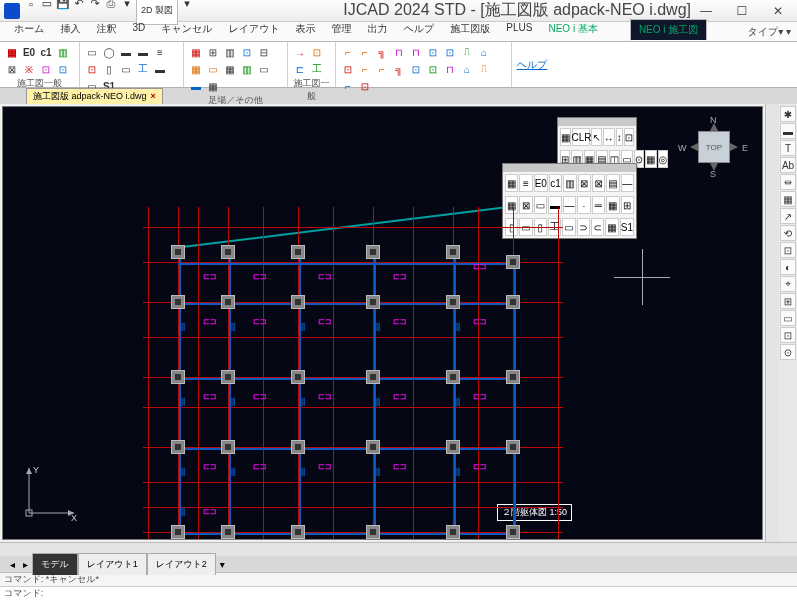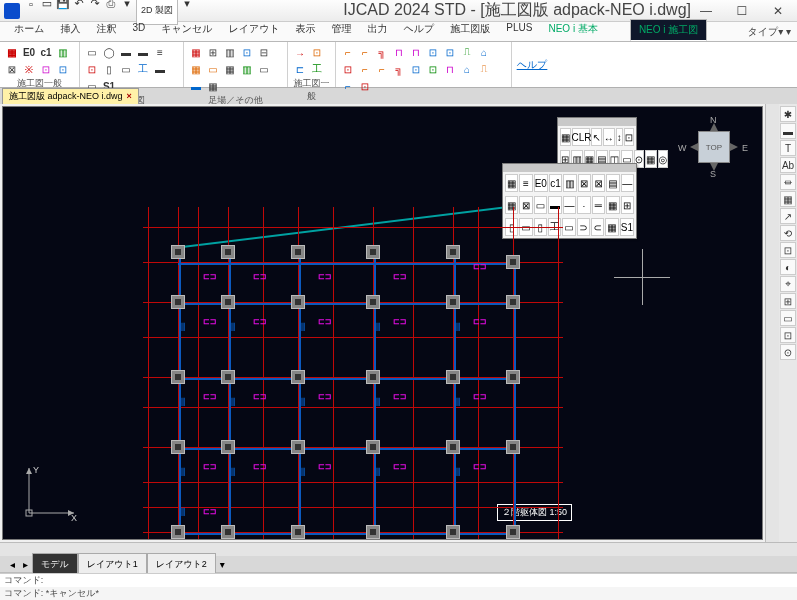--- a/index.html
+++ b/index.html
@@ -26,21 +26,21 @@
 .ribbon .ico { width:16px; height:16px; display:inline-flex; align-items:center; justify-content:center; font-size:10px; color:#333; border:1px solid transparent; }
 .ribbon .ico.b { font-weight:bold; }
 .ribbon .ico.c-red { color:#c00; }
 .ribbon .ico.c-blue { color:#06c; }
 .ribbon .ico.c-green { color:#080; }
 .ribbon .ico.c-orange { color:#d60; }
 .ribbon .ico.c-mag { color:#c0c; }
 .ribbon .help { width:40px; display:flex; align-items:center; justify-content:center; color:#06c; font-size:10px; text-decoration:underline; }
 
 .doc-tab-bar { height:16px; background:#d8d8d8; display:flex; align-items:center; padding-left:2px; }
-.doc-tab { background:#fff1a8; border:1px solid #999; padding:1px 6px; font-size:9px; display:flex; align-items:center; gap:4px; }
+.doc-tab { background:#fff1a8; border:1px solid #999; padding:1px 6px; font-size:9px; display:flex; align-items:center; gap:4px;margin-left:24px; }
 .doc-tab .x { color:#a00; font-weight:bold; }
 
 .workspace { position:relative; height:438px; background:#f0f0f0; display:flex; }
 .canvas { flex:1; background:#050714; position:relative; border:1px solid #7a7a7a; margin:2px; overflow:hidden; }
 
 .canvas .grid-line { position:absolute; background:#c00808; }
 .canvas .grid-line.v { width:1px; }
 .canvas .grid-line.h { height:1px; }
 .canvas .iso-line { position:absolute; height:2px; background:#00a1a1; transform-origin:left center; }
 .canvas .iso-line.diag1 { width:340px; top:140px; left:171px; transform:rotate(-7deg); }
@@ -443,15 +443,15 @@
 <div class="layout-tabs">
   <span class="arrow">◂</span>
   <span class="arrow">▸</span>
   <span class="lt active">モデル</span>
   <span class="lt">レイアウト1</span>
   <span class="lt">レイアウト2</span>
   <span class="arrow">▾</span>
 </div>
 
 <div class="cmd-area">
+  <div class="line">コマンド: *キャンセル*</div>
   <div class="line input">コマンド:</div>
-  <div class="line">コマンド: *キャンセル*</div>
 </div>
 
 </body></html>

